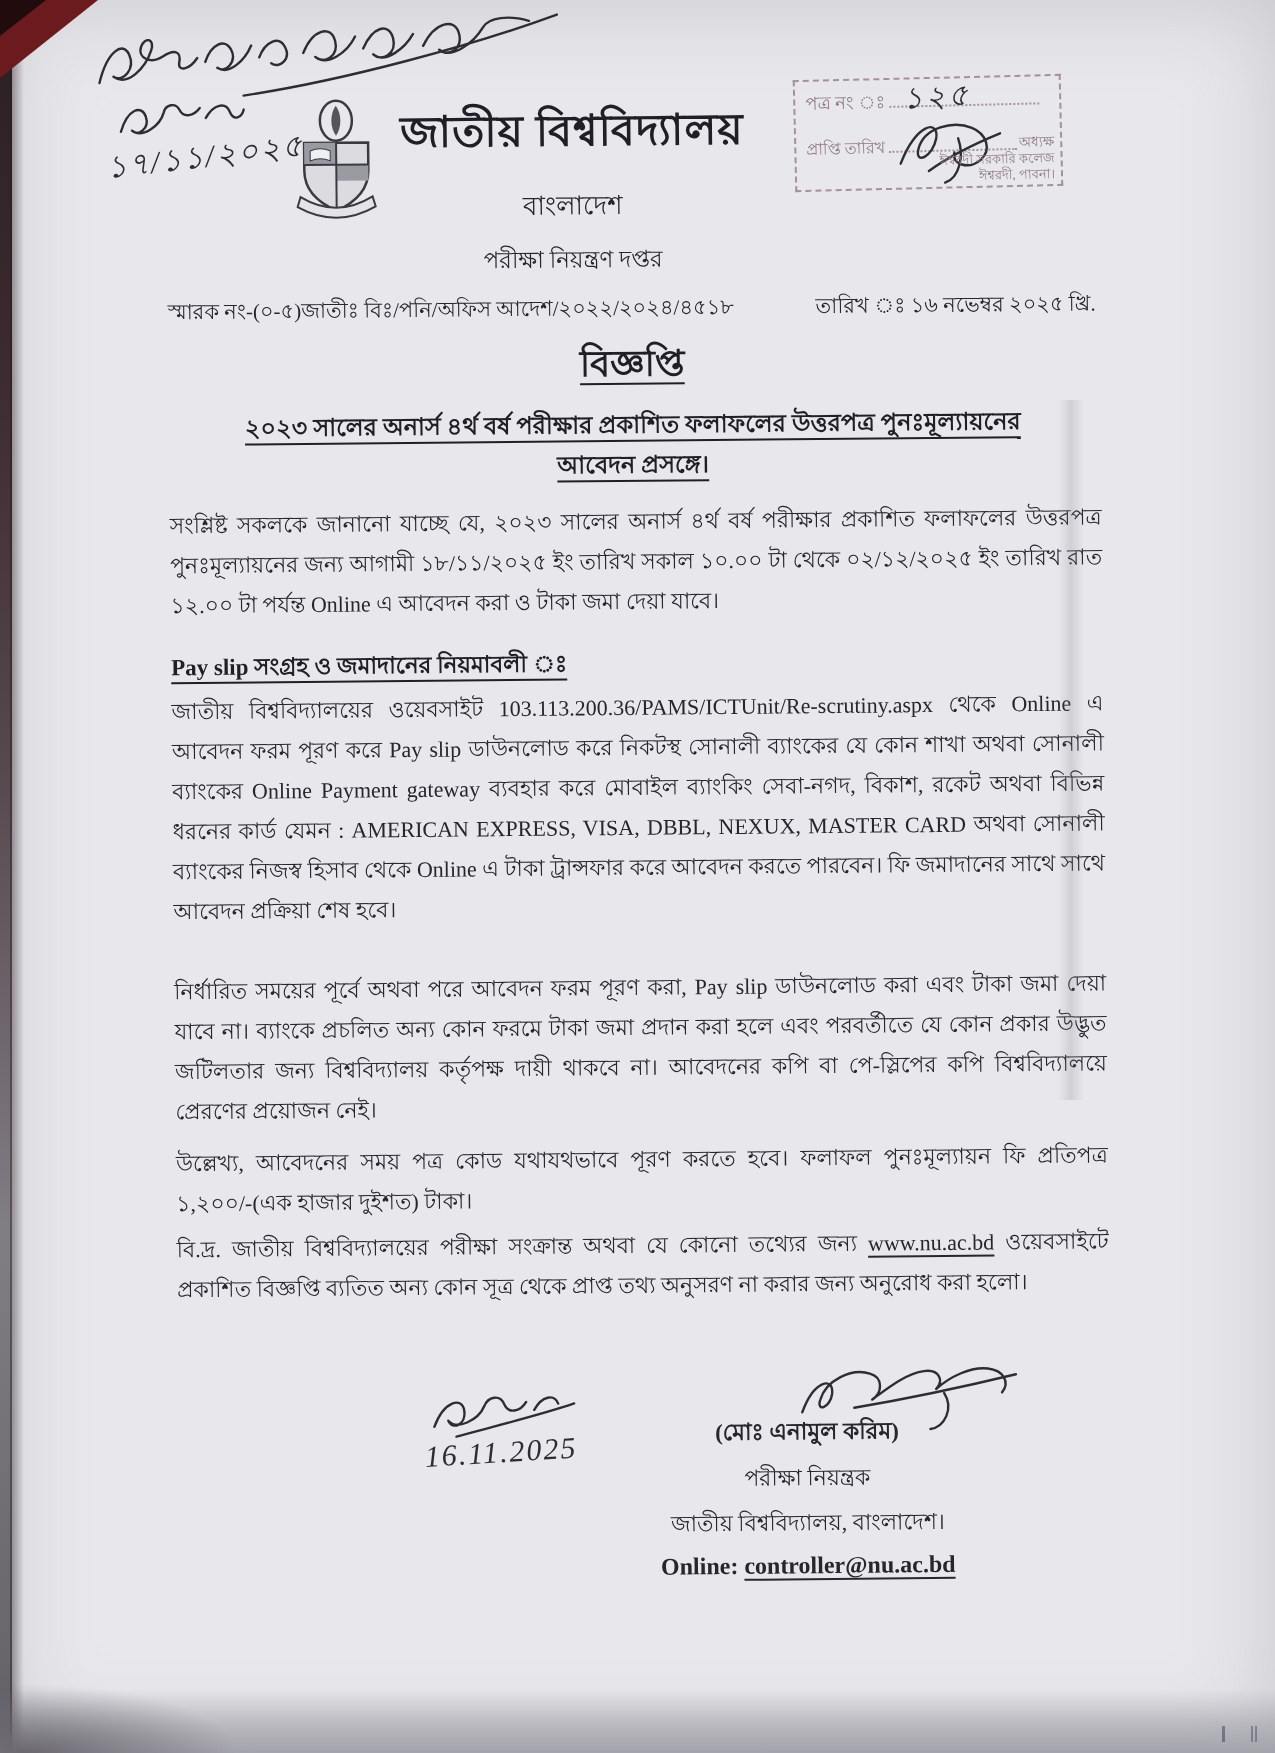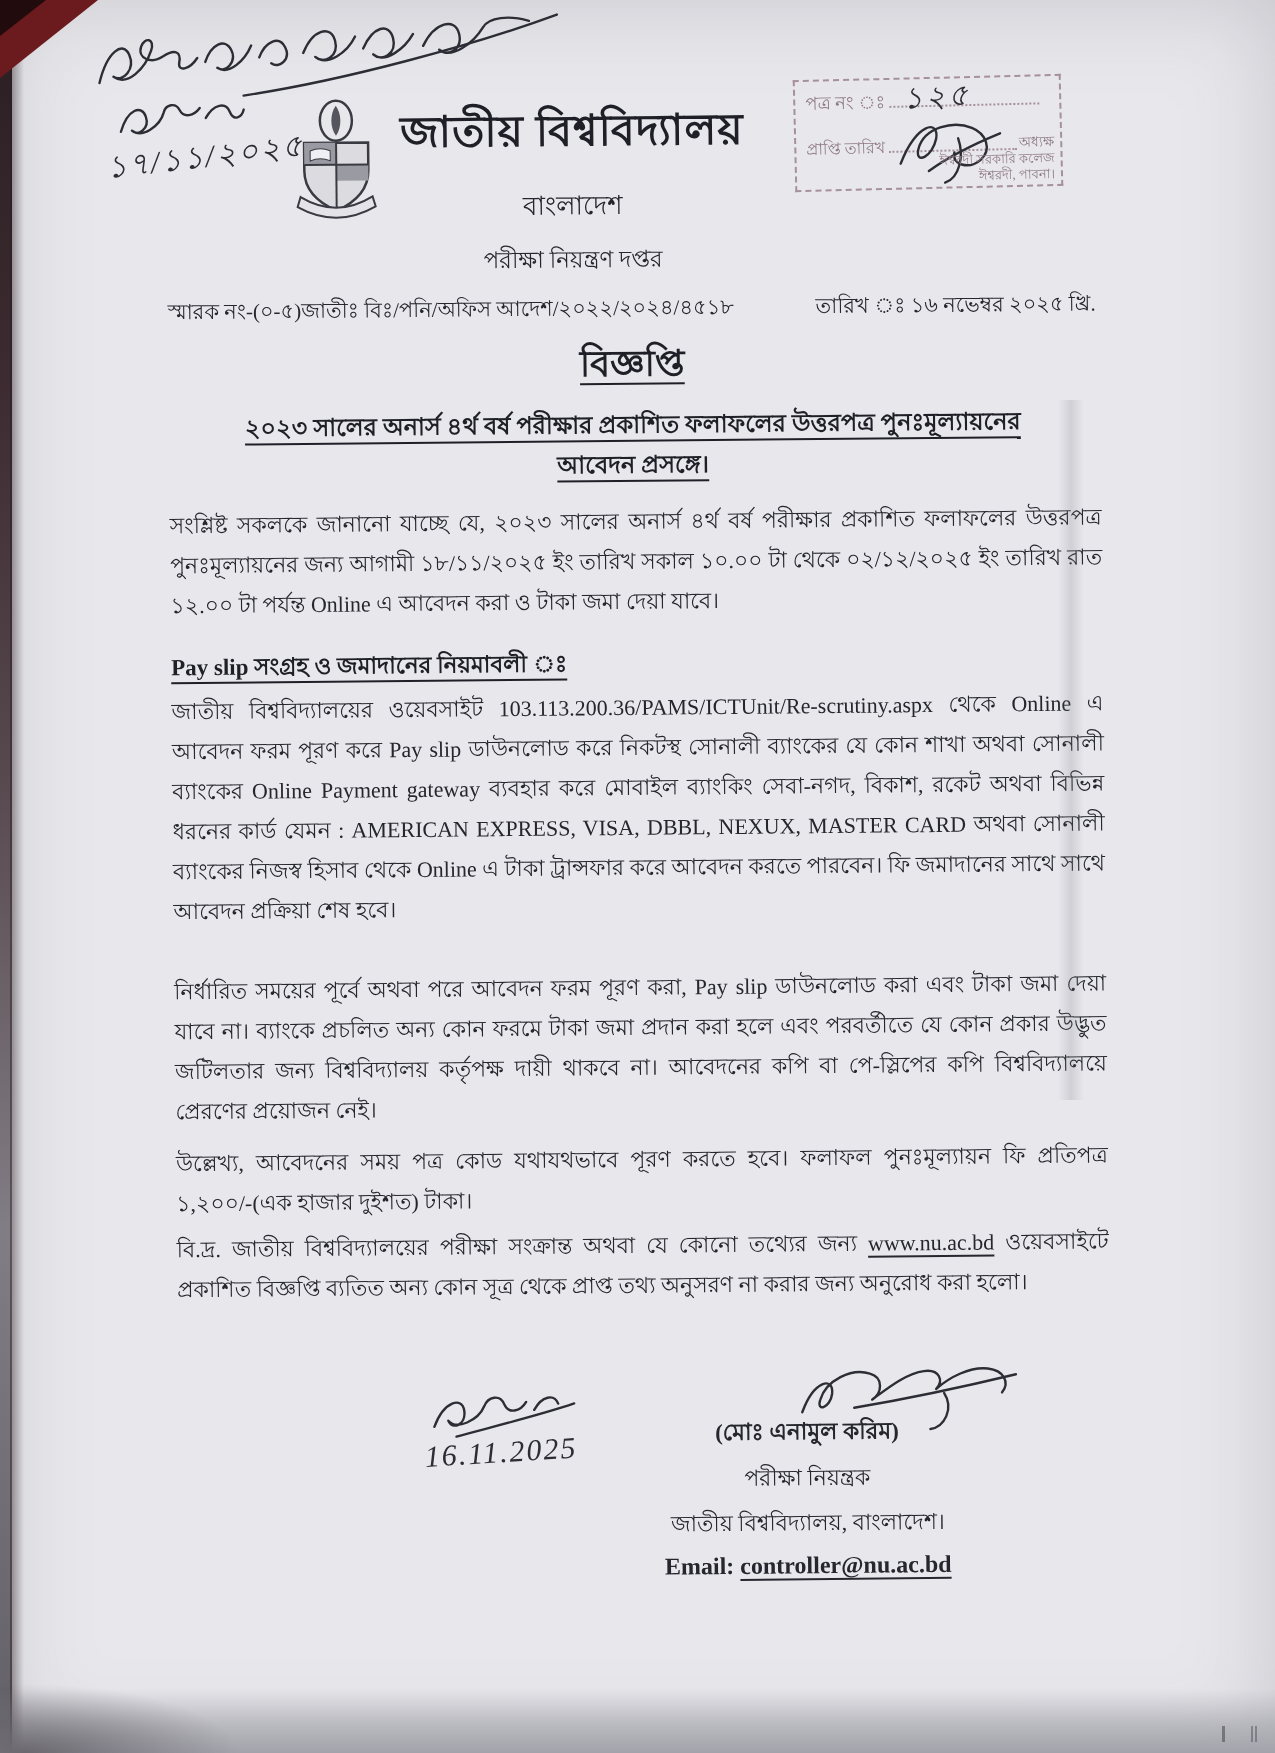--- a/index.html
+++ b/index.html
@@ -168,21 +168,21 @@
     <svg class="abs" style="left:788px;top:1352px;overflow:visible;" width="232" height="86" viewBox="0 0 232 86">
       <path class="hw" d="M8,62 C20,30 40,26 38,44 C36,58 22,62 26,50 C32,30 58,18 76,24 C90,28 88,44 78,50 C92,40 112,24 130,22 C146,20 150,32 142,40 C156,28 176,18 194,20 C210,22 216,34 208,44"></path>
       <path class="hw" d="M60,58 C110,50 170,38 222,26"></path>
       <path class="hw" d="M150,44 C160,60 150,78 136,80"></path>
     </svg>
     <div class="abs sig-block">
       <div class="sig-name">(মোঃ এনামুল করিম)</div>
       <div class="sig-title">পরীক্ষা নিয়ন্ত্রক</div>
       <div class="sig-org">জাতীয় বিশ্ববিদ্যালয়, বাংলাদেশ।</div>
       <div class="sig-email">
-        <span>Email: </span><span class="email-addr">controller@nu.ac.bd</span>
+        <span>Online: </span><span class="email-addr">controller@nu.ac.bd</span>
       </div>
     </div>
 
   </div>
 
   <div class="edge-left"></div>
   <div class="edge-left-fade"></div>
   <div class="corner-tl"></div>
   <div class="corner-tl-dark"></div>
   <div class="bottom-band"></div>

